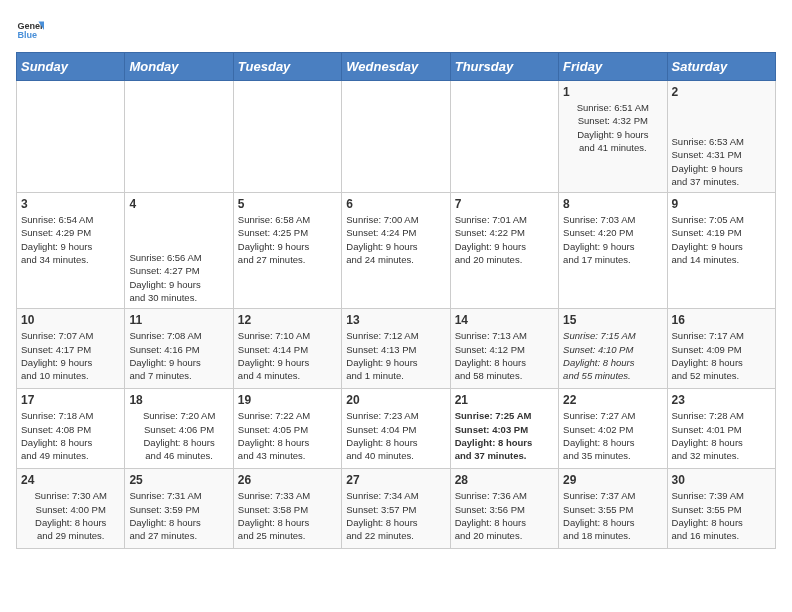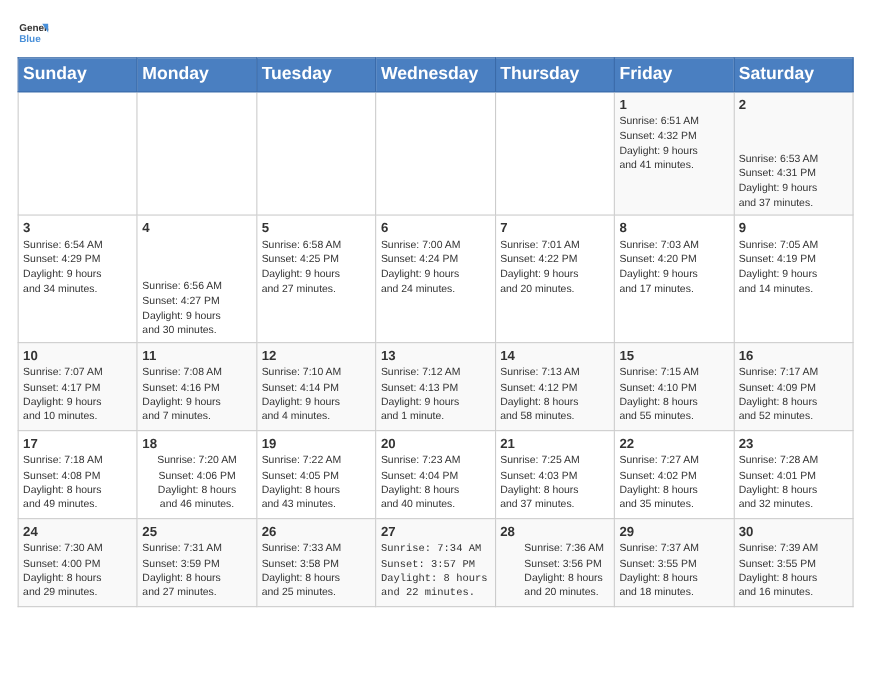--- a/index.html
+++ b/index.html
@@ -38,25 +38,26 @@
       color: #333;
     }
     table {
       width: 100%;
       border-collapse: collapse;
       table-layout: fixed;
     }
     thead tr th {
       background-color: #4a7fc1;
       color: #fff;
-      font-size: 16px;
+      font-size: 13px;
       font-weight: bold;
       padding: 6px 4px;
       text-align: left;
       border: 1px solid #3a6aa8;
+      font-style: italic;
     }
     tbody tr td {
       border: 1px solid #ccc;
       vertical-align: top;
       padding: 4px;
       font-size: 10px;
       color: #333;
       height: 80px;
       background: #fff;
     }
@@ -109,21 +110,21 @@
   </thead>
   <tbody id="calendar-body">
       <tr>
         <td class="empty-cell"></td>
         <td class="empty-cell"></td>
         <td class="empty-cell"></td>
         <td class="empty-cell"></td>
         <td class="empty-cell"></td>
         <td>
           <span class="day-num">1</span>
-          <div class="day-info" style="white-space: pre-line;">Sunrise: 6:51 AM
+          <div class="day-info" style="white-space: pre-line; text-align: center;">Sunrise: 6:51 AM
 Sunset: 4:32 PM
 Daylight: 9 hours
 and 41 minutes.</div>
         </td>
         <td>
           <span class="day-num">2</span>
           <div class="day-info" style="white-space: pre-line; margin-top: 36px;">Sunrise: 6:53 AM
 Sunset: 4:31 PM
 Daylight: 9 hours
 and 37 minutes.</div>
@@ -211,21 +212,21 @@
         </td>
         <td>
           <span class="day-num">14</span>
           <div class="day-info" style="white-space: pre-line;">Sunrise: 7:13 AM
 Sunset: 4:12 PM
 Daylight: 8 hours
 and 58 minutes.</div>
         </td>
         <td>
           <span class="day-num">15</span>
-          <div class="day-info" style="white-space: pre-line;">Sunrise: 7:15 AM
+          <div class="day-info" style="white-space: pre-line; font-style: italic;">Sunrise: 7:15 AM
 Sunset: 4:10 PM
 Daylight: 8 hours
 and 55 minutes.</div>
         </td>
         <td>
           <span class="day-num">16</span>
           <div class="day-info" style="white-space: pre-line;">Sunrise: 7:17 AM
 Sunset: 4:09 PM
 Daylight: 8 hours
 and 52 minutes.</div>
@@ -255,21 +256,21 @@
         </td>
         <td>
           <span class="day-num">20</span>
           <div class="day-info" style="white-space: pre-line;">Sunrise: 7:23 AM
 Sunset: 4:04 PM
 Daylight: 8 hours
 and 40 minutes.</div>
         </td>
         <td>
           <span class="day-num">21</span>
-          <div class="day-info" style="white-space: pre-line;">Sunrise: 7:25 AM
+          <div class="day-info" style="white-space: pre-line; font-weight: bold;">Sunrise: 7:25 AM
 Sunset: 4:03 PM
 Daylight: 8 hours
 and 37 minutes.</div>
         </td>
         <td>
           <span class="day-num">22</span>
           <div class="day-info" style="white-space: pre-line;">Sunrise: 7:27 AM
 Sunset: 4:02 PM
 Daylight: 8 hours
 and 35 minutes.</div>
@@ -278,49 +279,49 @@
           <span class="day-num">23</span>
           <div class="day-info" style="white-space: pre-line;">Sunrise: 7:28 AM
 Sunset: 4:01 PM
 Daylight: 8 hours
 and 32 minutes.</div>
         </td>
       </tr>
       <tr>
         <td>
           <span class="day-num">24</span>
-          <div class="day-info" style="white-space: pre-line;">Sunrise: 7:30 AM
+          <div class="day-info" style="white-space: pre-line; text-align: center;">Sunrise: 7:30 AM
 Sunset: 4:00 PM
 Daylight: 8 hours
 and 29 minutes.</div>
         </td>
         <td>
           <span class="day-num">25</span>
           <div class="day-info" style="white-space: pre-line;">Sunrise: 7:31 AM
 Sunset: 3:59 PM
 Daylight: 8 hours
 and 27 minutes.</div>
         </td>
         <td>
           <span class="day-num">26</span>
           <div class="day-info" style="white-space: pre-line;">Sunrise: 7:33 AM
 Sunset: 3:58 PM
 Daylight: 8 hours
 and 25 minutes.</div>
         </td>
         <td>
           <span class="day-num">27</span>
-          <div class="day-info" style="white-space: pre-line; font-family: Liberation Mono, monospace;">Sunrise: 7:34 AM
+          <div class="day-info" style="white-space: pre-line;">Sunrise: 7:34 AM
 Sunset: 3:57 PM
 Daylight: 8 hours
 and 22 minutes.</div>
         </td>
         <td>
           <span class="day-num">28</span>
-          <div class="day-info" style="white-space: pre-line; margin-left: 22px;">Sunrise: 7:36 AM
+          <div class="day-info" style="white-space: pre-line;">Sunrise: 7:36 AM
 Sunset: 3:56 PM
 Daylight: 8 hours
 and 20 minutes.</div>
         </td>
         <td>
           <span class="day-num">29</span>
           <div class="day-info" style="white-space: pre-line;">Sunrise: 7:37 AM
 Sunset: 3:55 PM
 Daylight: 8 hours
 and 18 minutes.</div>

